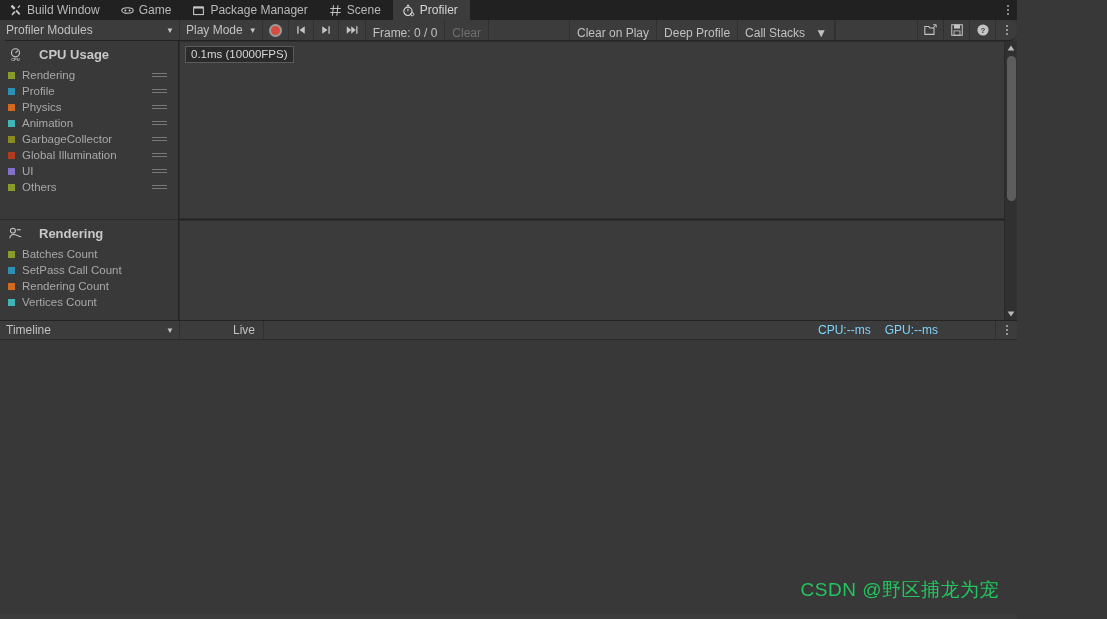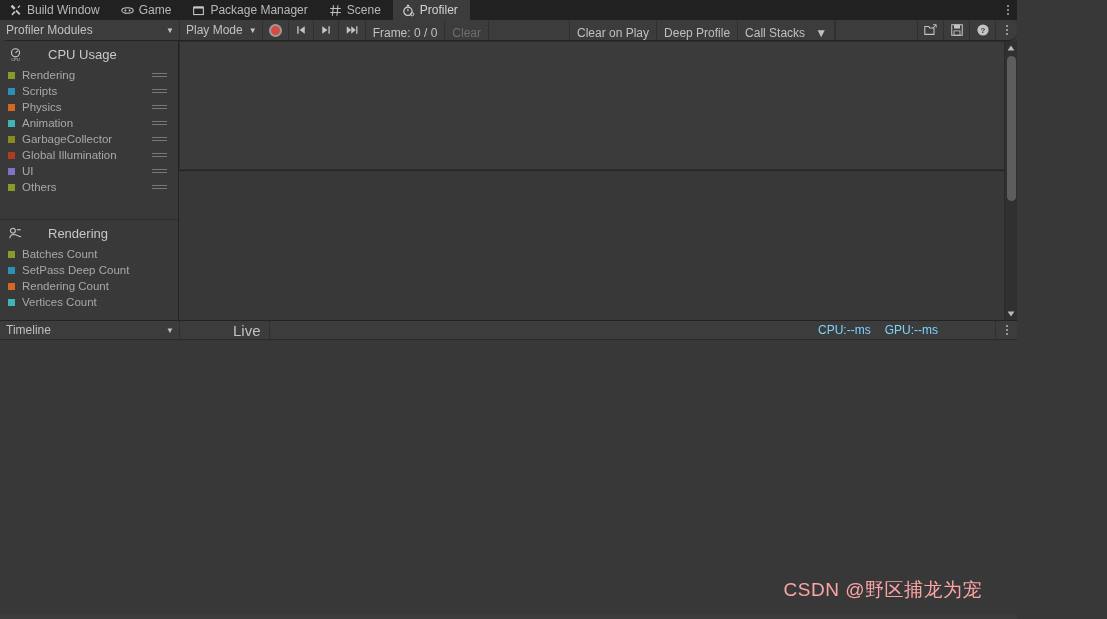--- a/index.html
+++ b/index.html
@@ -72,22 +72,22 @@
   
   .body { flex: 1; display: flex; position: relative; overflow: hidden; background: #383838; }
   .modules-col { width: 179px; flex: 0 0 179px; background: #393939; border-right: 1px solid #232323; }
   .charts-col { flex: 1; position: relative; background: #383838; }
 
   .module {
     border-bottom: 1px solid #2c2c2c;
     position: relative;
   }
   .module-head {
-    display: flex; align-items: center; gap: 25px;
-    padding: 7px 0 6px 8px; height: 26px;
+    display: flex; align-items: center; gap: 16px;
+    padding: 7px 0 6px 8px; height: 26px; font-weight: bold;
   }
   .module-title { font-size: 13px; color: #c8c8c8; white-space: nowrap; }
   .counter-row {
     display: flex; align-items: center; height: 16px;
     padding-left: 8px; position: relative;
   }
   .swatch { width: 7px; height: 7px; flex: 0 0 7px; margin-right: 7px; }
   .counter-label { font-size: 11.5px; color: #a8a8a8; white-space: nowrap; }
   .drag-handle {
     position: absolute; right: 11px; top: 50%; transform: translateY(-50%);
@@ -122,32 +122,32 @@
   .detail-toolbar {
     height: 20px; flex: 0 0 20px;
     background: #3c3c3c; border-top: 1px solid #232323; border-bottom: 1px solid #2b2b2b;
     display: flex; align-items: stretch; gap: 45px;
   }
   .dt-dd {
     width: 180px; display: flex; align-items: center; justify-content: space-between;
     padding: 0 5px 0 6px; border-right: 1px solid #303030;
     font-size: 12px; color: #c0c0c0; cursor: pointer;
   }
-  .dt-item { display: flex; align-items: center; padding: 0 8px; border-right: 1px solid #303030; font-size: 15px; color: #c0c0c0; cursor: pointer; }
+  .dt-item { display: flex; align-items: center; padding: 0 8px; border-right: 1px solid #303030; font-size: 12px; color: #c0c0c0; cursor: pointer; }
   .dt-spacer { flex: 1; display: flex; align-items: center; justify-content: flex-end; gap: 14px; padding-right: 12px; }
   .dt-stat { font-size: 12px; color: #7dd3fc; white-space: nowrap; }
   .dt-kebab { width: 22px; display: flex; flex-direction: column; align-items: center; justify-content: center; gap: 2px; border-left: 1px solid #303030; cursor: pointer; }
   .dt-kebab i { width: 2px; height: 2px; border-radius: 50%; background: #b4b4b4; }
 
   .detail-body { flex: 1; background: #383838; position: relative; }
   .no-data { padding: 8px 6px; font-size: 12px; color: #b2b2b2; }
 
   .watermark {
-    position: absolute; right: 35px; bottom: 16px;
-    font-size: 19px; color: #fca5a5; letter-spacing: 0.5px;
+    position: absolute; right: 18px; bottom: 16px;
+    font-size: 19px; color: #22c55e; letter-spacing: 0.5px;
     font-family: "Liberation Sans", sans-serif;
     pointer-events: none;
   }
   .bottom-strip { position: absolute; left:0; right:0; bottom:0; height: 5px; background:#3c3c3c; }
   svg { display: block; }
 </style>
 </head>
 <body>
 
 <div id="app">
@@ -346,21 +346,21 @@
         <div class="counter-row">
           <span class="swatch" style="background:#8b9b2b"></span>
           <span class="counter-label">Rendering</span>
           <span class="drag-handle">
               <i></i>
               <i></i>
             </span>
         </div>
         <div class="counter-row">
           <span class="swatch" style="background:#2d8fb5"></span>
-          <span class="counter-label">Scripts</span>
+          <span class="counter-label">Profile</span>
           <span class="drag-handle">
               <i></i>
               <i></i>
             </span>
         </div>
         <div class="counter-row">
           <span class="swatch" style="background:#d2691e"></span>
           <span class="counter-label">Physics</span>
           <span class="drag-handle">
               <i></i>
@@ -420,36 +420,40 @@
           </span>
           <span class="module-title">Rendering</span>
         </div>
 
         <div class="counter-row">
           <span class="swatch" style="background:#8b9b2b"></span>
           <span class="counter-label">Batches Count</span>
         </div>
         <div class="counter-row">
           <span class="swatch" style="background:#2d8fb5"></span>
-          <span class="counter-label">SetPass Deep Count</span>
+          <span class="counter-label">SetPass Call Count</span>
         </div>
         <div class="counter-row">
           <span class="swatch" style="background:#d2691e"></span>
           <span class="counter-label">Rendering Count</span>
         </div>
         <div class="counter-row">
           <span class="swatch" style="background:#3fb5b5"></span>
           <span class="counter-label">Vertices Count</span>
         </div>
       </div>
 
     </div>
 
     <div class="charts-col">
 
+      <div class="chart-pane" style="height:179px;">
+        <div class="chart-inner"></div>
+        <div class="tooltip">0.1ms (10000FPS)</div>
+      </div>
 
       <div class="chart-pane" style="height:130px;">
         <div class="chart-inner"></div>
       </div>
 
       <div class="vscroll">
         <div class="vs-arrow">
           <svg width="8" height="6" viewBox="0 0 8 6">
               <path d="M4 0.6 L7.4 5.4 L0.6 5.4 Z" fill="#b9b9b9"></path>
             </svg>

